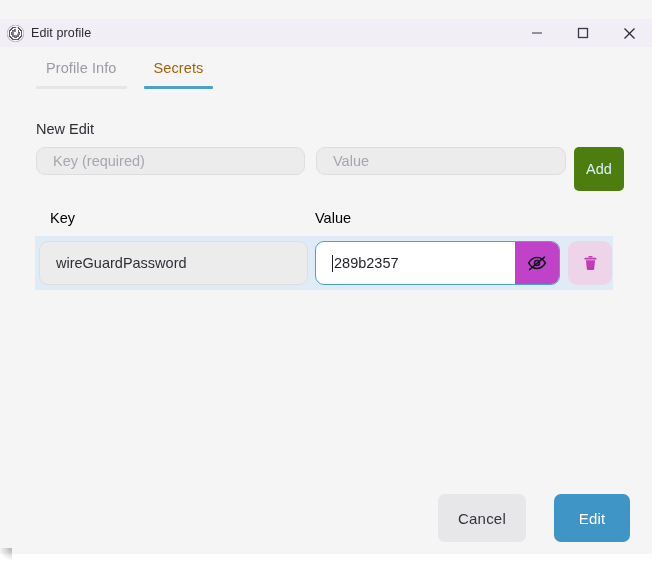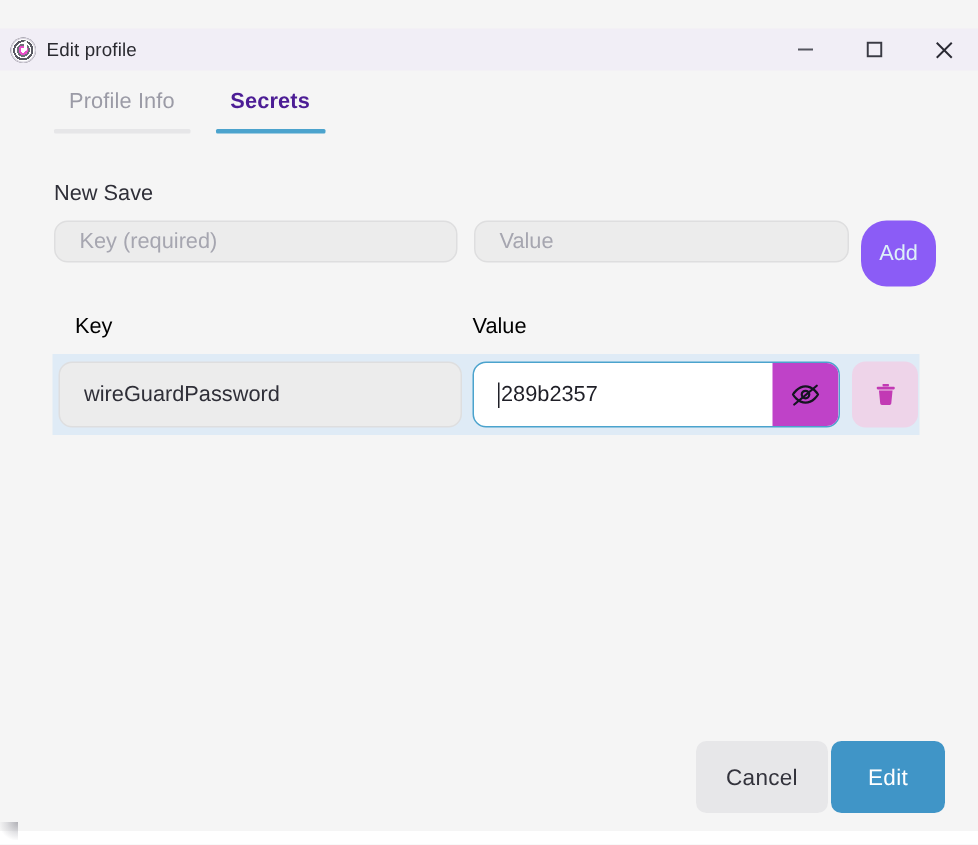--- a/index.html
+++ b/index.html
@@ -103,22 +103,21 @@
   .tab .tab-underline {
     position: absolute;
     left: 0;
     right: 0;
     bottom: 0;
     height: 3px;
     background: #e6e6e8;
     border-radius: 1px;
   }
   .tab.active {
-    color: #4c1d95;
-    font-weight: bold;
+    color: #a16207;
   }
   .tab.active .tab-underline {
     background: #4ba3cd;
     height: 3px;
   }
 
   
   .section-title {
     position: absolute;
     left: 36px;
@@ -158,22 +157,22 @@
     position: absolute;
     left: 280px; top: 0;
     width: 250px;
   }
   .add-btn {
     position: absolute;
     left: 538px;
     top: 0;
     width: 50px;
     height: 44px;
-    border-radius: 17px;
-    background: #8b5cf6;
+    border-radius: 5px;
+    background: #4d7c0f;
     color: #ddf0f8;
     font-size: 14.5px;
     display: flex;
     align-items: center;
     justify-content: center;
   }
 
   
   .col-head {
     position: absolute;
@@ -261,21 +260,21 @@
     align-items: center;
     justify-content: center;
   }
 
   
   .footer {
     position: absolute;
     right: 22px;
     top: 494px;
     display: flex;
-    gap: 2px;
+    gap: 28px;
     align-items: flex-end;
   }
   .btn {
     height: 48px;
     border-radius: 7px;
     display: flex;
     align-items: center;
     justify-content: center;
     font-size: 15px;
     letter-spacing: 0.2px;
@@ -342,21 +341,21 @@
     <div class="tab">
       <span>Profile Info</span>
       <span class="tab-underline"></span>
     </div>
     <div class="tab active">
       <span>Secrets</span>
       <span class="tab-underline"></span>
     </div>
   </div>
 
-  <div class="section-title">New Save</div>
+  <div class="section-title">New Edit</div>
 
   <div class="new-entry">
     <div class="field placeholder ne-key">Key (required)</div>
     <div class="field placeholder ne-value">Value</div>
     <div class="add-btn">Add</div>
   </div>
 
   <div class="col-head key">Key</div>
   <div class="col-head value">Value</div>
 

